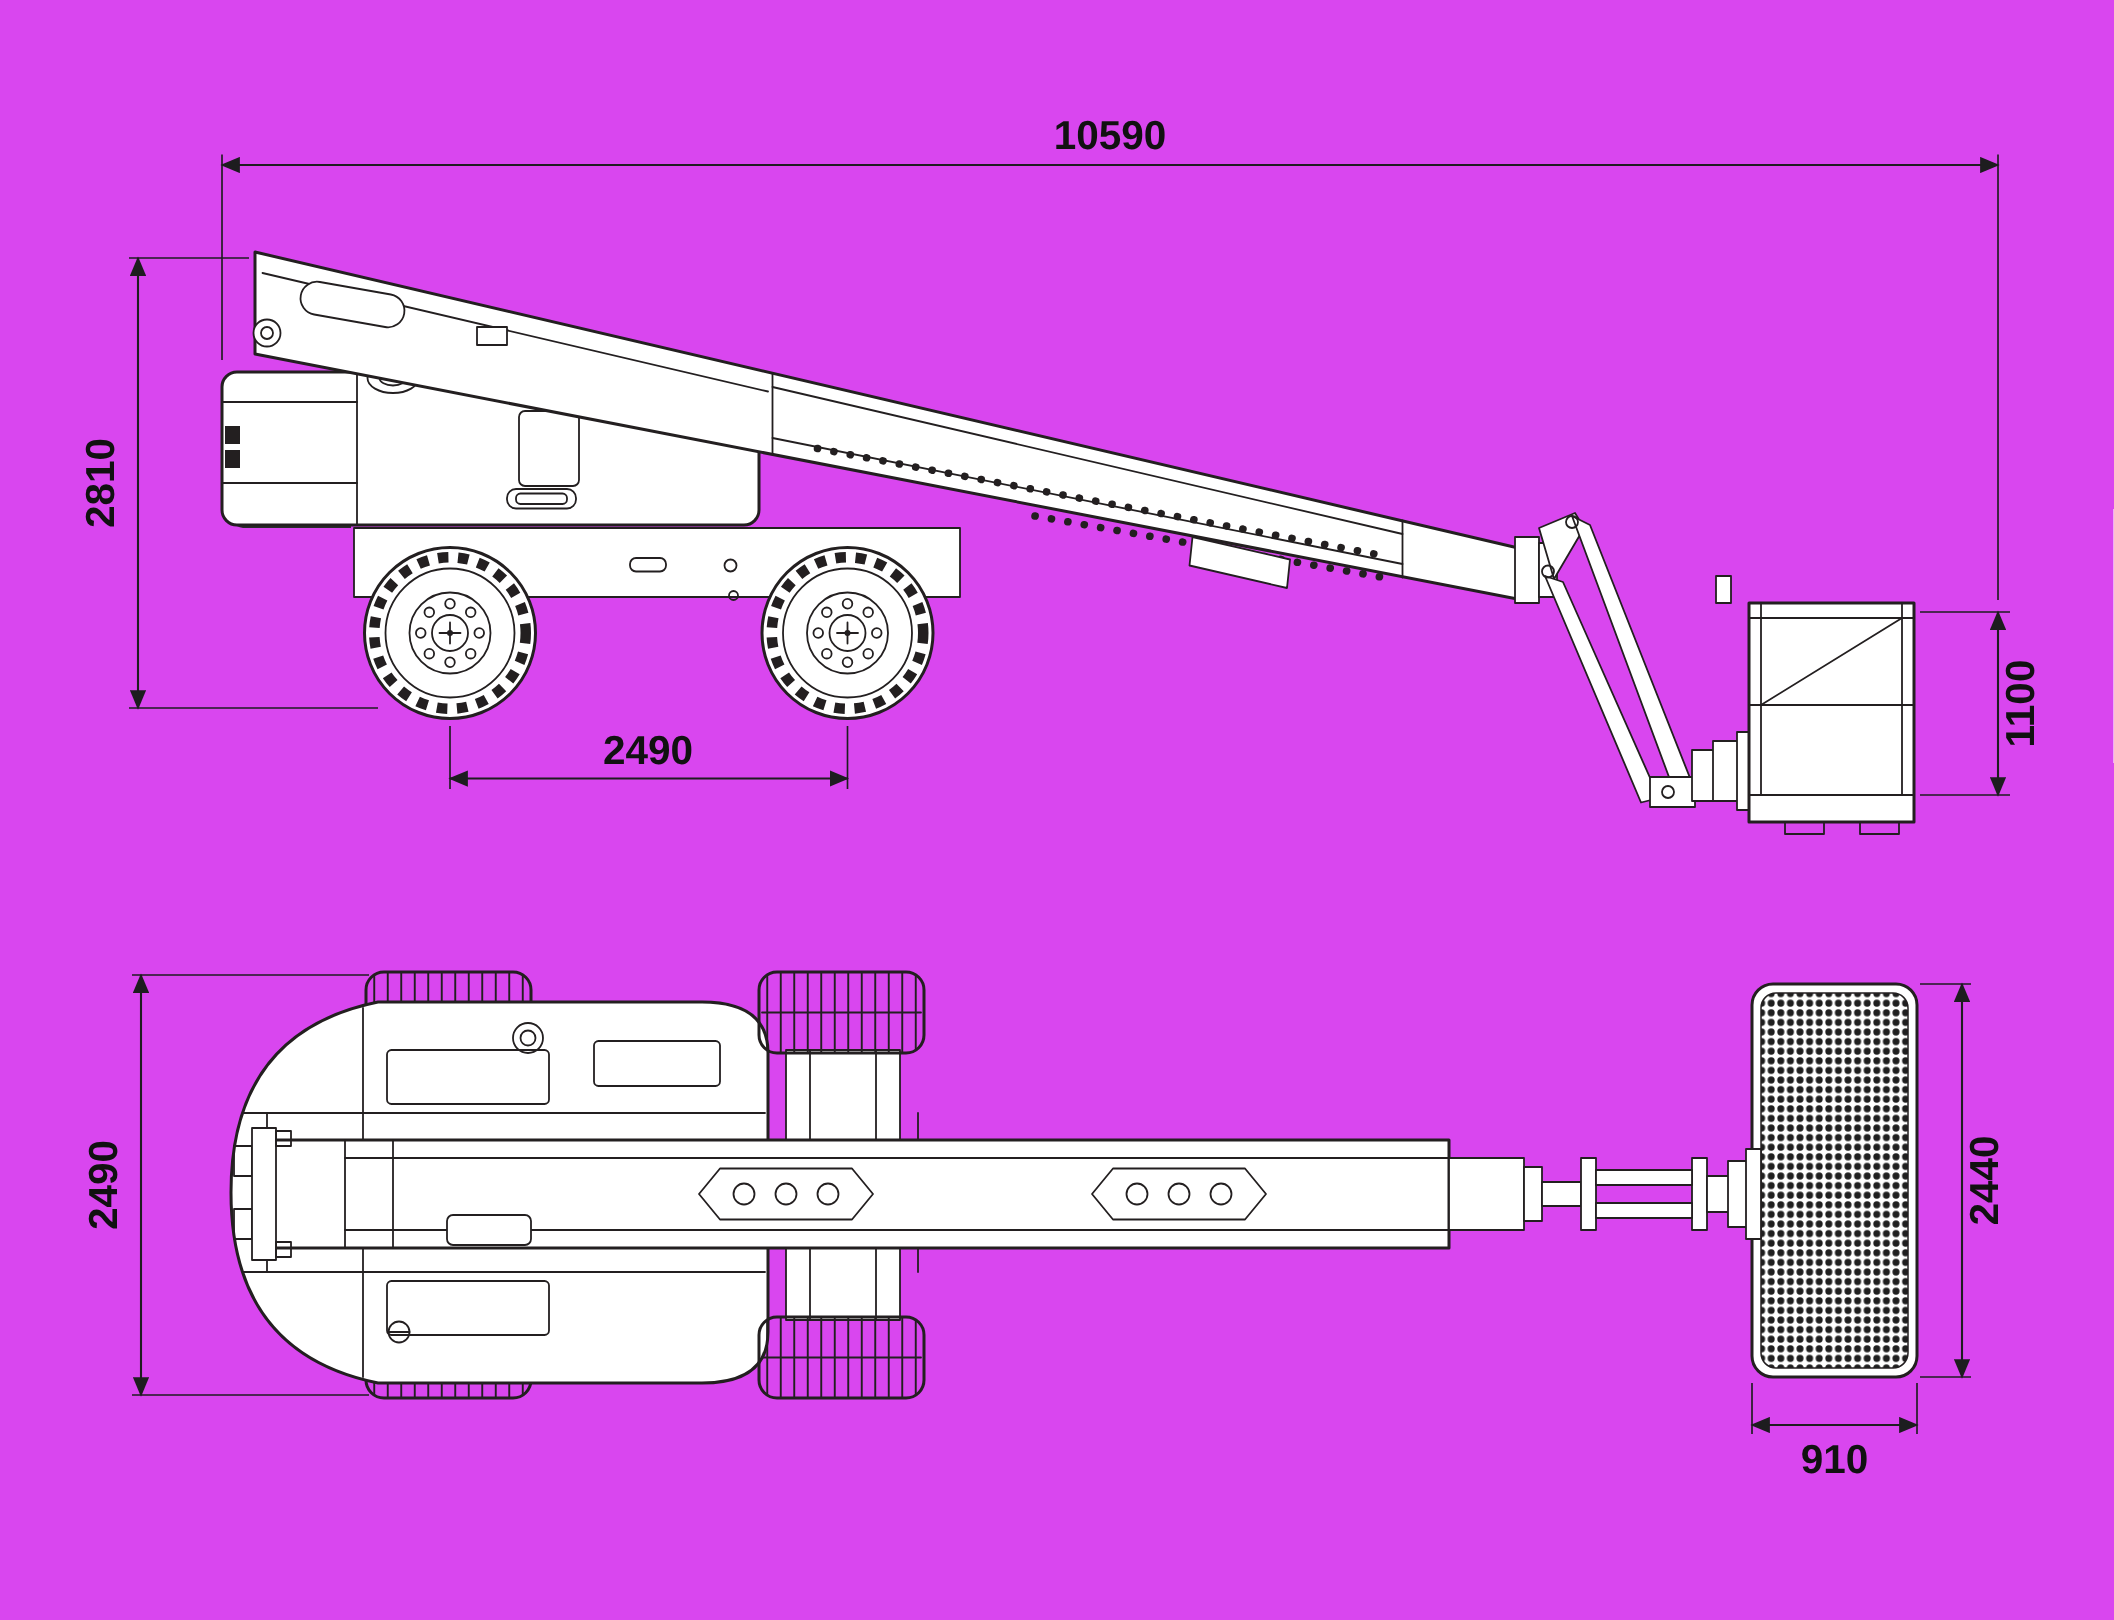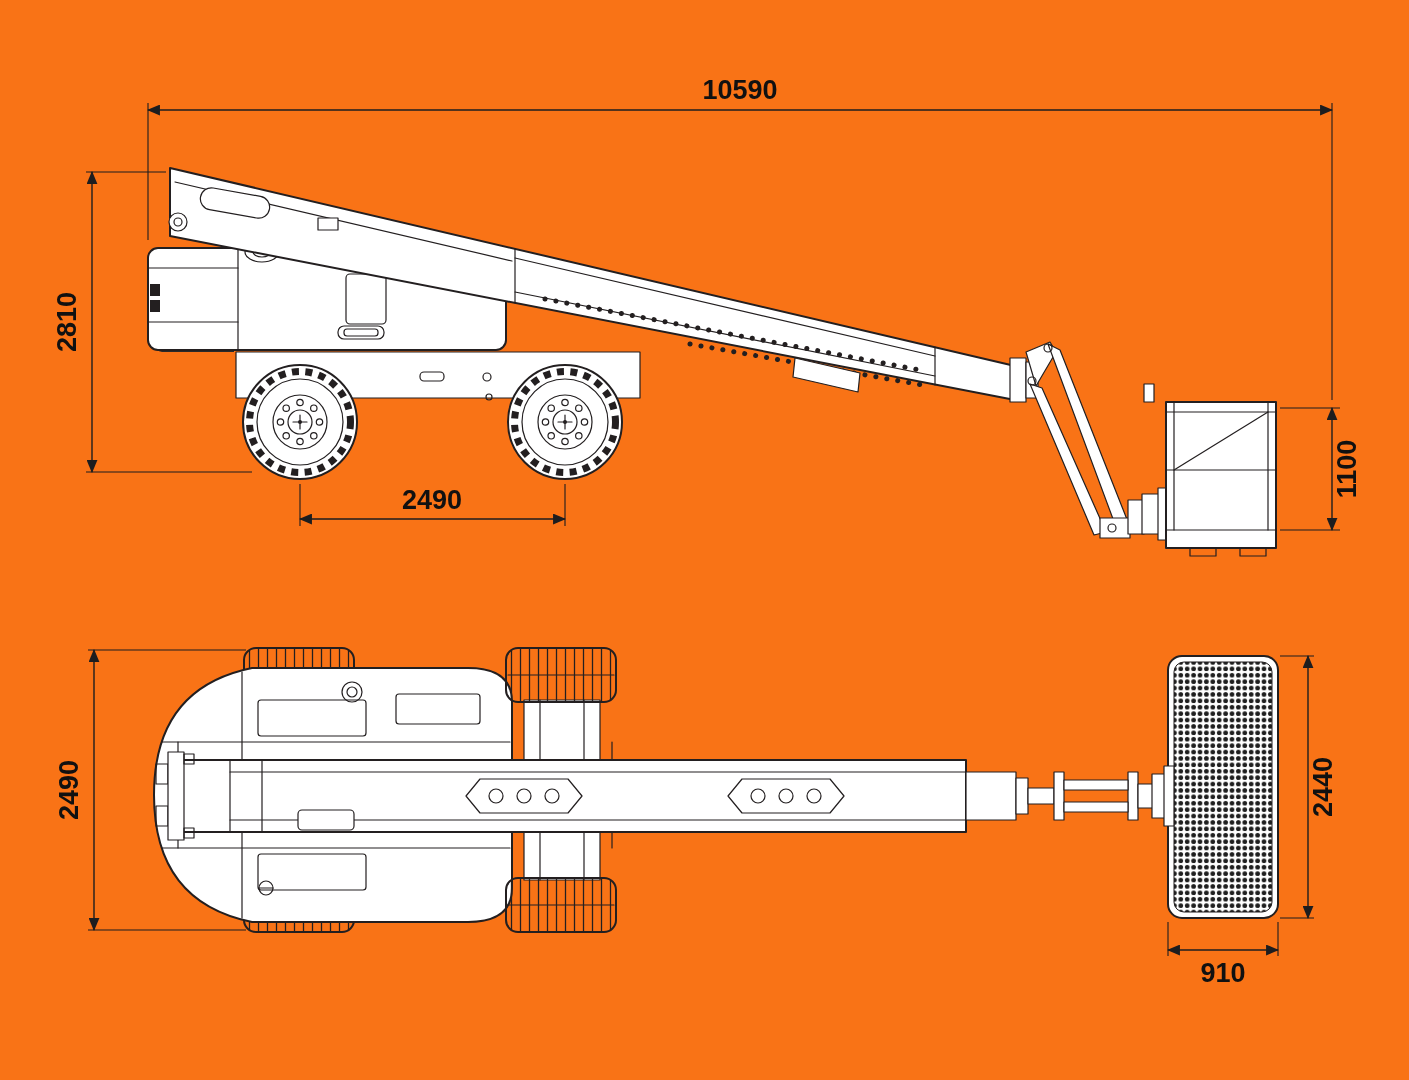--- a/index.html
+++ b/index.html
@@ -1,16 +1,16 @@
 <!DOCTYPE html>
 <html><head>
 <meta charset="utf-8">
 <style>
   html,body{margin:0;padding:0;background:#ffffff;}
-  .sheet{width:1409px;height:1080px;background:#f97316;position:relative;overflow:hidden;}
+  .sheet{width:1409px;height:1080px;background:#d946ef;position:relative;overflow:hidden;}
   svg{display:block;}
   .ln{fill:none;stroke:#231f20;stroke-width:1.2;stroke-linejoin:round;stroke-linecap:round;}
   .ln2{fill:none;stroke:#231f20;stroke-width:2;stroke-linejoin:round;}
   .fw{fill:#ffffff;stroke:#231f20;stroke-width:2;stroke-linejoin:round;}
   .fw1{fill:#ffffff;stroke:#231f20;stroke-width:1.2;stroke-linejoin:round;}
   .dk{fill:#231f20;stroke:none;}
   .dots{fill:none;stroke:#231f20;stroke-width:5;stroke-dasharray:0.1 11;stroke-linecap:round;}
   .dim{fill:none;stroke:#1d1d1f;stroke-width:1.4;}
   .ext{fill:none;stroke:#1d1d1f;stroke-width:1.1;}
   .lbl{font:600 27px "Liberation Sans", sans-serif;fill:#111;}

